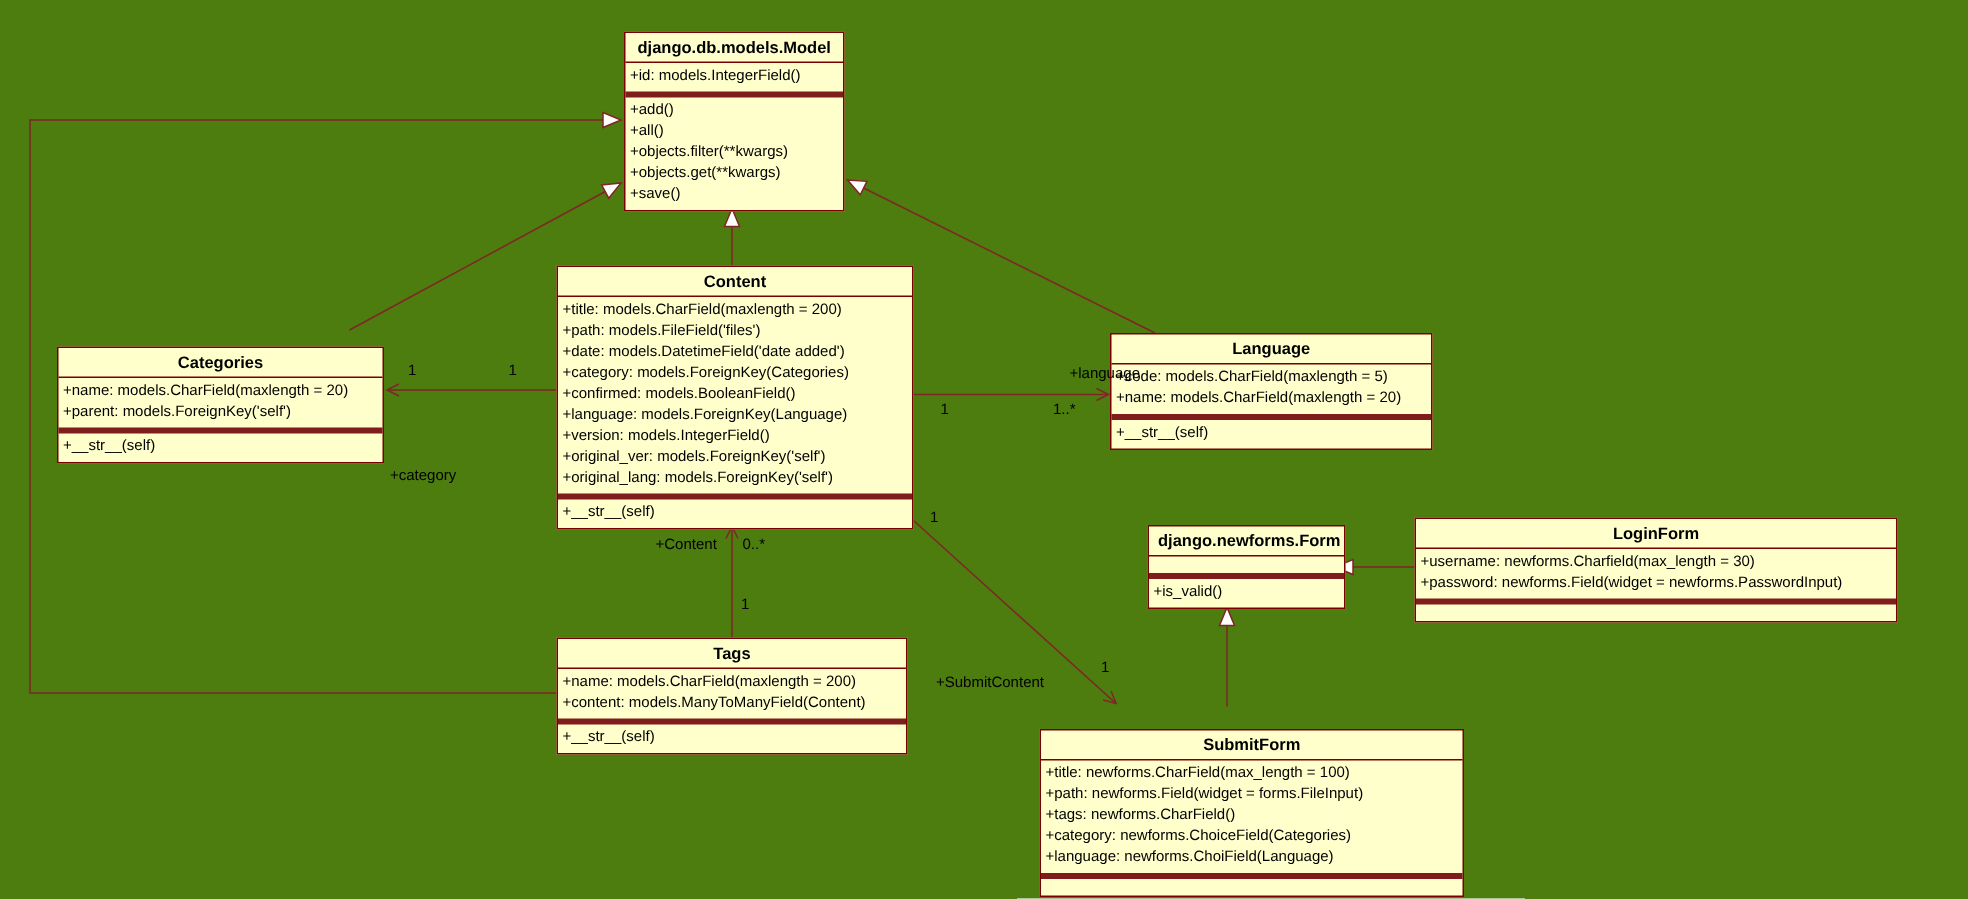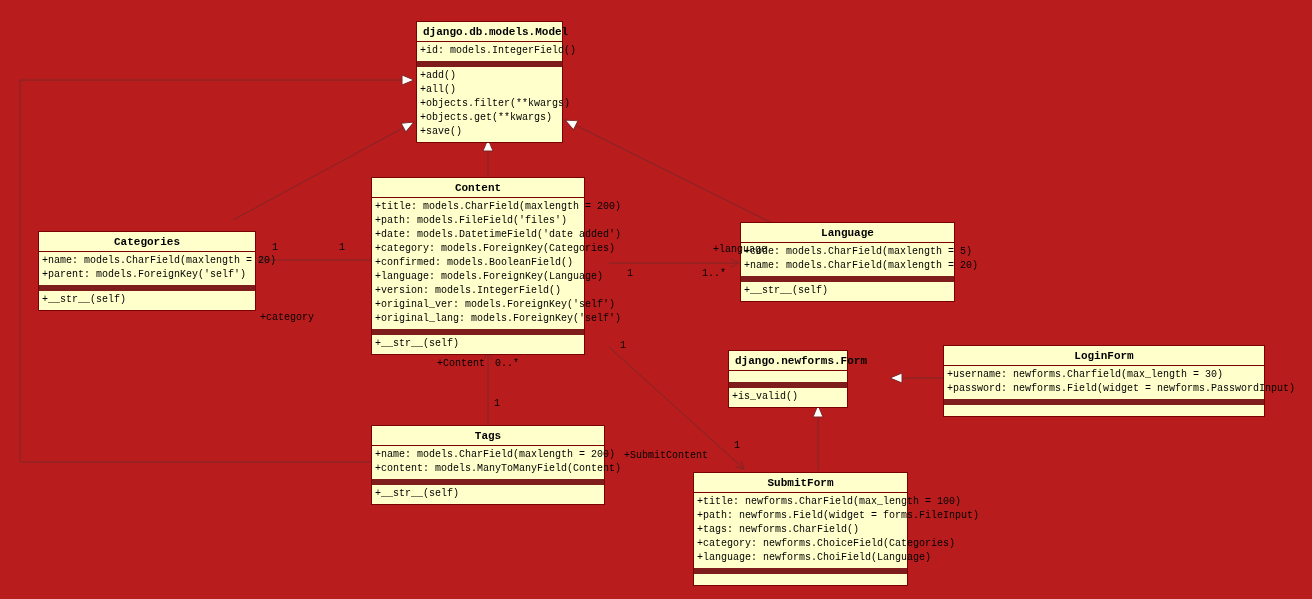--- a/index.html
+++ b/index.html
@@ -1,20 +1,20 @@
 <!DOCTYPE html>
 <html><head>
 <meta charset="utf-8">
 <style>
   html,body{margin:0;padding:0;background:#ffffff;}
   #canvas{
     position:relative;
     width:1312px;height:599px;
-    background:#b91c1c;
-    font-family:Liberation Mono, monospace;
+    background:#4d7c0f;
+    font-family:Liberation Sans, sans-serif;
     overflow:hidden;
   }
   #connectors{position:absolute;left:0;top:0;width:1312px;height:599px;}
   .uml-class{
     position:absolute;
     background:#ffffcc;
     border:1px solid #7a0000;
     box-sizing:border-box;
     color:#000;
   }
@@ -23,21 +23,21 @@
     font-weight:bold;
     text-align:center;
     padding:4px 6px 3px 6px;
     border-bottom:1px solid #7a0000;
     white-space:nowrap;
   }
   .uml-section{
     padding:2px 3px 3px 3px;
     min-height:6px;
   }
-  .uml-section.attrs{border-bottom:6px solid #7f1d1d;}
+  .uml-section.attrs{border-bottom:4px solid #7f1d1d;}
   .member{
     font-size:10px;
     line-height:14px;
     white-space:nowrap;
   }
   .lbl{
     position:absolute;
     font-size:10px;
     color:#000;
     white-space:nowrap;
@@ -90,21 +90,21 @@
     <div class="uml-title">Categories</div>
     <div class="uml-section attrs">
         <div class="member">+name: models.CharField(maxlength = 20)</div>
         <div class="member">+parent: models.ForeignKey('self')</div>
       </div>
     <div class="uml-section">
         <div class="member">+__str__(self)</div>
       </div>
   </div>
 
-  <div class="uml-class" style="left:371px;top:177px;width:214px;">
+  <div class="uml-class" style="left:371px;top:177px;width:238px;">
     <div class="uml-title">Content</div>
     <div class="uml-section attrs">
         <div class="member">+title: models.CharField(maxlength = 200)</div>
         <div class="member">+path: models.FileField('files')</div>
         <div class="member">+date: models.DatetimeField('date added')</div>
         <div class="member">+category: models.ForeignKey(Categories)</div>
         <div class="member">+confirmed: models.BooleanField()</div>
         <div class="member">+language: models.ForeignKey(Language)</div>
         <div class="member">+version: models.IntegerField()</div>
         <div class="member">+original_ver: models.ForeignKey('self')</div>
@@ -130,38 +130,38 @@
     <div class="uml-title">Tags</div>
     <div class="uml-section attrs">
         <div class="member">+name: models.CharField(maxlength = 200)</div>
         <div class="member">+content: models.ManyToManyField(Content)</div>
       </div>
     <div class="uml-section">
         <div class="member">+__str__(self)</div>
       </div>
   </div>
 
-  <div class="uml-class" style="left:728px;top:350px;width:120px;">
+  <div class="uml-class" style="left:765px;top:350px;width:132px;">
     <div class="uml-title">django.newforms.Form</div>
     <div class="uml-section attrs"></div>
     <div class="uml-section">
         <div class="member">+is_valid()</div>
       </div>
   </div>
 
   <div class="uml-class" style="left:943px;top:345px;width:322px;">
     <div class="uml-title">LoginForm</div>
     <div class="uml-section attrs">
         <div class="member">+username: newforms.Charfield(max_length = 30)</div>
         <div class="member">+password: newforms.Field(widget = newforms.PasswordInput)</div>
       </div>
     <div class="uml-section"></div>
   </div>
 
-  <div class="uml-class" style="left:693px;top:472px;width:215px;">
+  <div class="uml-class" style="left:693px;top:486px;width:283px;">
     <div class="uml-title">SubmitForm</div>
     <div class="uml-section attrs">
         <div class="member">+title: newforms.CharField(max_length = 100)</div>
         <div class="member">+path: newforms.Field(widget = forms.FileInput)</div>
         <div class="member">+tags: newforms.CharField()</div>
         <div class="member">+category: newforms.ChoiceField(Categories)</div>
         <div class="member">+language: newforms.ChoiField(Language)</div>
       </div>
     <div class="uml-section"></div>
   </div>

